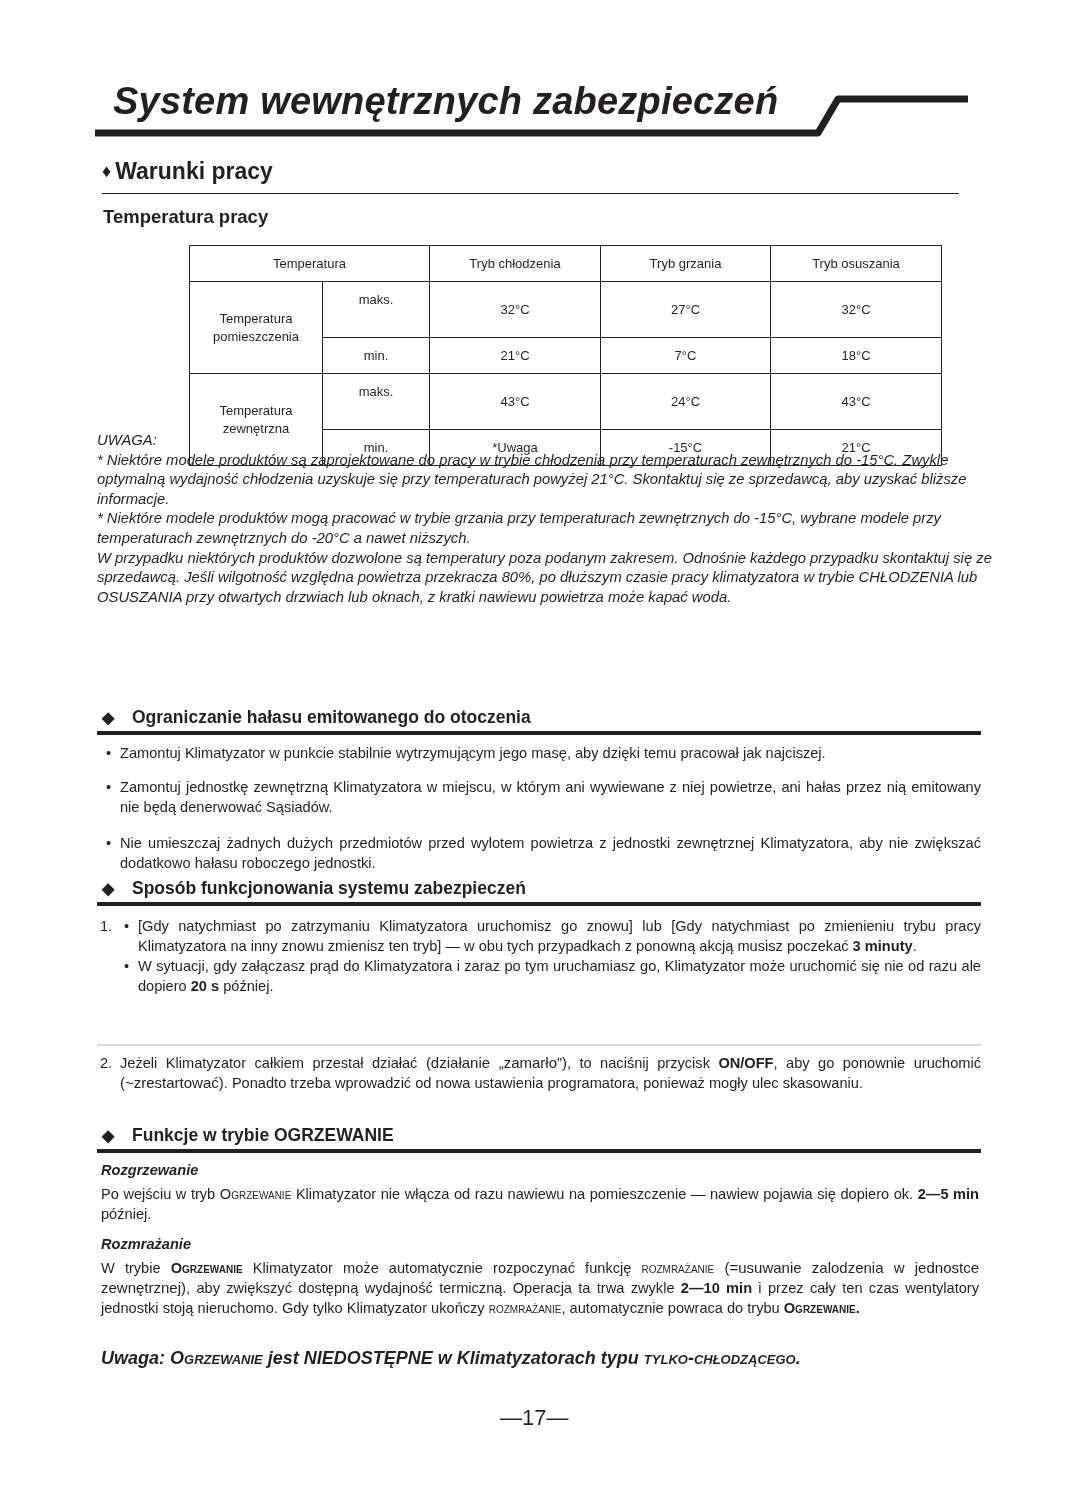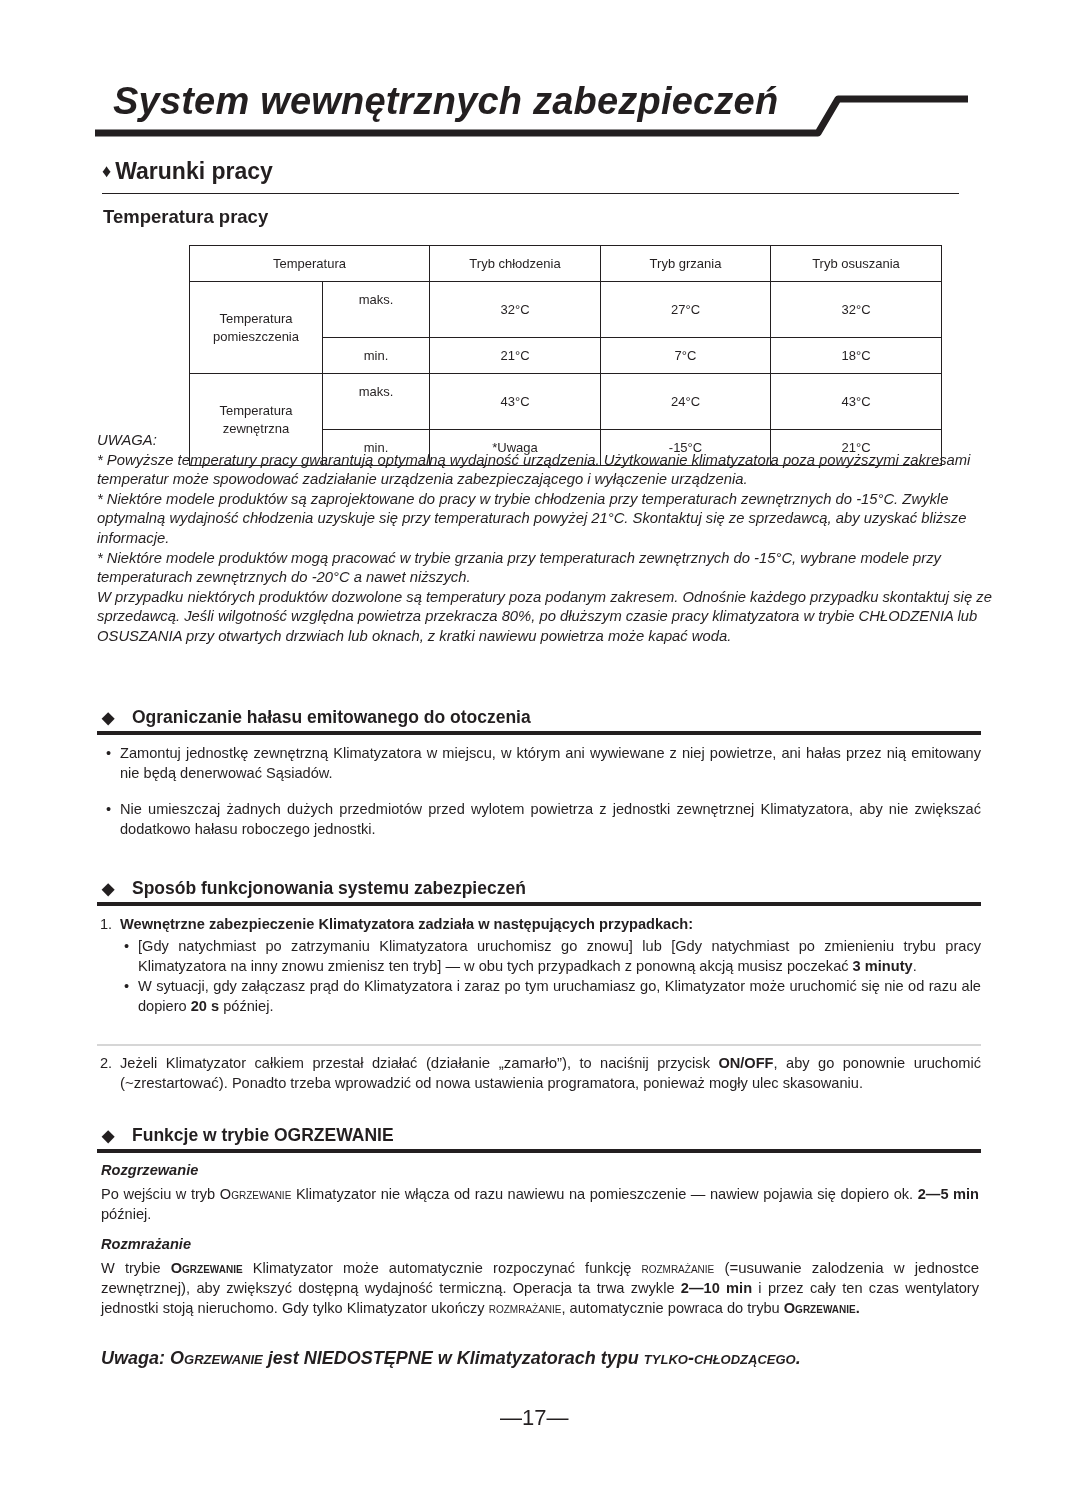--- a/index.html
+++ b/index.html
@@ -92,43 +92,42 @@
     <td class="c1">min.</td>
     <td>*Uwaga</td>
     <td>-15°C</td>
     <td>21°C</td>
   </tr>
 </tbody>
   </table>
 
 <div class="abs notes">
   <p>UWAGA:</p>
-  <p>* Powyższe temperatury pracy gwarantują optymalną wydajność urządzenia. Użytkowanie klimatyzatora poza powyższymi zakresami temperatur może spowodować zadziałanie urządzenia zabezpieczającego i wyłączenie urządzenia.</p>
   <p>* Niektóre modele produktów są zaprojektowane do pracy w trybie chłodzenia przy temperaturach zewnętrznych do -15°C. Zwykle optymalną wydajność chłodzenia uzyskuje się przy temperaturach powyżej 21°C. Skontaktuj się ze sprzedawcą, aby uzyskać bliższe informacje.</p>
   <p>* Niektóre modele produktów mogą pracować w trybie grzania przy temperaturach zewnętrznych do -15°C, wybrane modele przy temperaturach zewnętrznych do -20°C a nawet niższych.</p>
   <p>W przypadku niektórych produktów dozwolone są temperatury poza podanym zakresem. Odnośnie każdego przypadku skontaktuj się ze sprzedawcą. Jeśli wilgotność względna powietrza przekracza 80%, po dłuższym czasie pracy klimatyzatora w trybie CHŁODZENIA lub OSUSZANIA przy otwartych drzwiach lub oknach, z kratki nawiewu powietrza może kapać woda.</p>
 </div>
 
 <div class="abs sec-head" style="top:707px;">
   <span class="dm">◆</span><span>Ograniczanie hałasu emitowanego do otoczenia</span>
 </div>
 <div class="abs sec-bar" style="top:731px;"></div>
 <div class="abs bullets" style="top:743px;">
+  <div class="bullet" style="margin-bottom:14px;">Zamontuj Klimatyzator w punkcie stabilnie wytrzymującym jego masę, aby dzięki temu pracował jak najciszej.</div>
   <div class="bullet" style="margin-bottom:16px;">Zamontuj jednostkę zewnętrzną Klimatyzatora w miejscu, w którym ani wywiewane z niej powietrze, ani hałas przez nią emitowany nie będą denerwować Sąsiadów.</div>
   <div class="bullet">Nie umieszczaj żadnych dużych przedmiotów przed wylotem powietrza z jednostki zewnętrznej Klimatyzatora, aby nie zwiększać dodatkowo hałasu roboczego jednostki.</div>
 </div>
 
 <div class="abs sec-head" style="top:878px;">
   <span class="dm">◆</span><span>Sposób funkcjonowania systemu zabezpieczeń</span>
 </div>
 <div class="abs sec-bar" style="top:902px;"></div>
 <div class="abs numlist" style="top:914px;">
   <div class="num-item">
     <span class="n">1.</span>
-    <b>Wewnętrzne zabezpieczenie Klimatyzatora zadziała w następujących przypadkach:</b>
     <div class="subbul" style="padding-left:4px;">
       <div class="bullet"><span>[Gdy natychmiast po zatrzymaniu Klimatyzatora uruchomisz go znowu] lub [Gdy natychmiast po zmienieniu trybu pracy Klimatyzatora na inny znowu zmienisz ten tryb] — w obu tych przypadkach z ponowną akcją musisz poczekać </span><b>3 minuty</b><span>.</span></div>
       <div class="bullet"><span>W sytuacji, gdy załączasz prąd do Klimatyzatora i zaraz po tym uruchamiasz go, Klimatyzator może uruchomić się nie od razu ale dopiero </span><b>20 s</b><span> później.</span></div>
     </div>
   </div>
 </div>
 <div class="abs gray-rule"></div>
 <div class="abs numlist" style="top:1053px;">
   <div class="num-item">
     <span class="n">2.</span>

